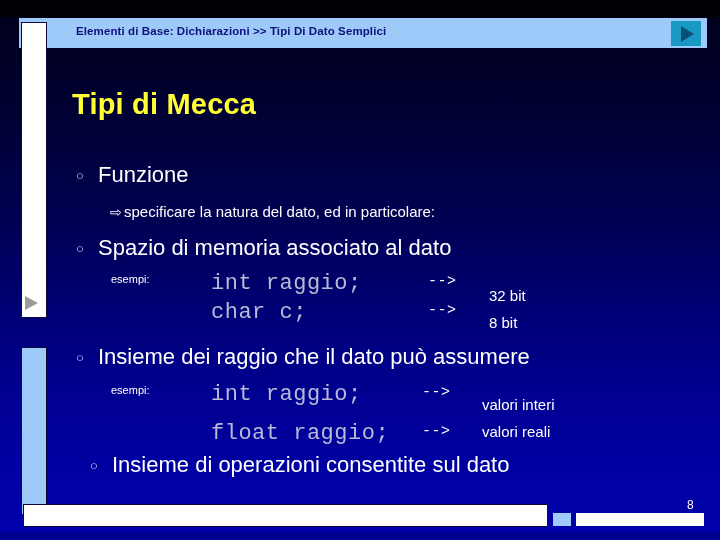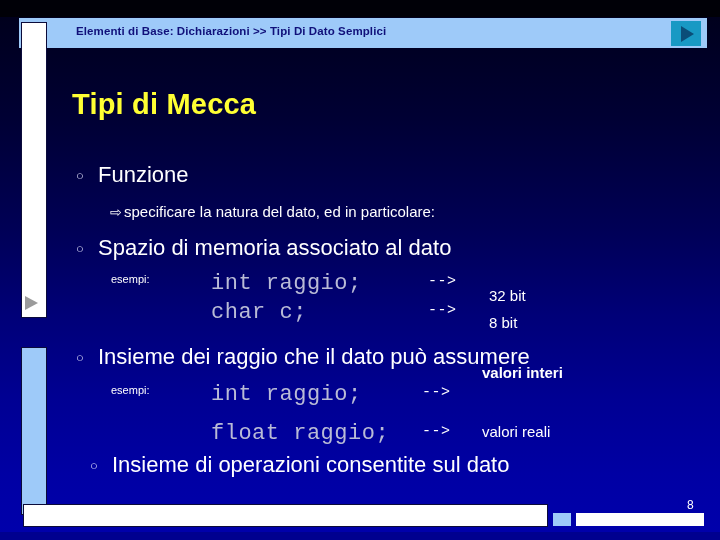--- a/index.html
+++ b/index.html
@@ -259,21 +259,21 @@
   <div class="ex-arrow" style="left:428px; top:302px;">--&gt;</div>
   <div class="ex-val" style="left:489px; top:302px;margin-top:12px;">8 bit</div>
 
   <div class="line bullet1" style="top:344px;">
     <span class="mk">○</span><span>Insieme dei raggio che il dato può assumere</span>
   </div>
 
   <div class="ex-label" style="top:384px;">esempi:</div>
   <div class="ex-code" style="top:382px;">int raggio;</div>
   <div class="ex-arrow" style="left:422px; top:384px;">--&gt;</div>
-  <div class="ex-val" style="left:482px; top:364px;font-weight:bold;">valori interi</div>
+  <div class="ex-val" style="left:482px; top:396px;">valori interi</div>
 
   <div class="ex-code" style="top:421px;">float raggio;</div>
   <div class="ex-arrow" style="left:422px; top:423px;">--&gt;</div>
   <div class="ex-val" style="left:482px; top:423px;">valori reali</div>
 
   <div class="line bullet1" style="top:452px;margin-left:14px;">
     <span class="mk">○</span><span>Insieme di operazioni consentite sul dato</span>
   </div>
 
   <div class="footer-left"></div>

